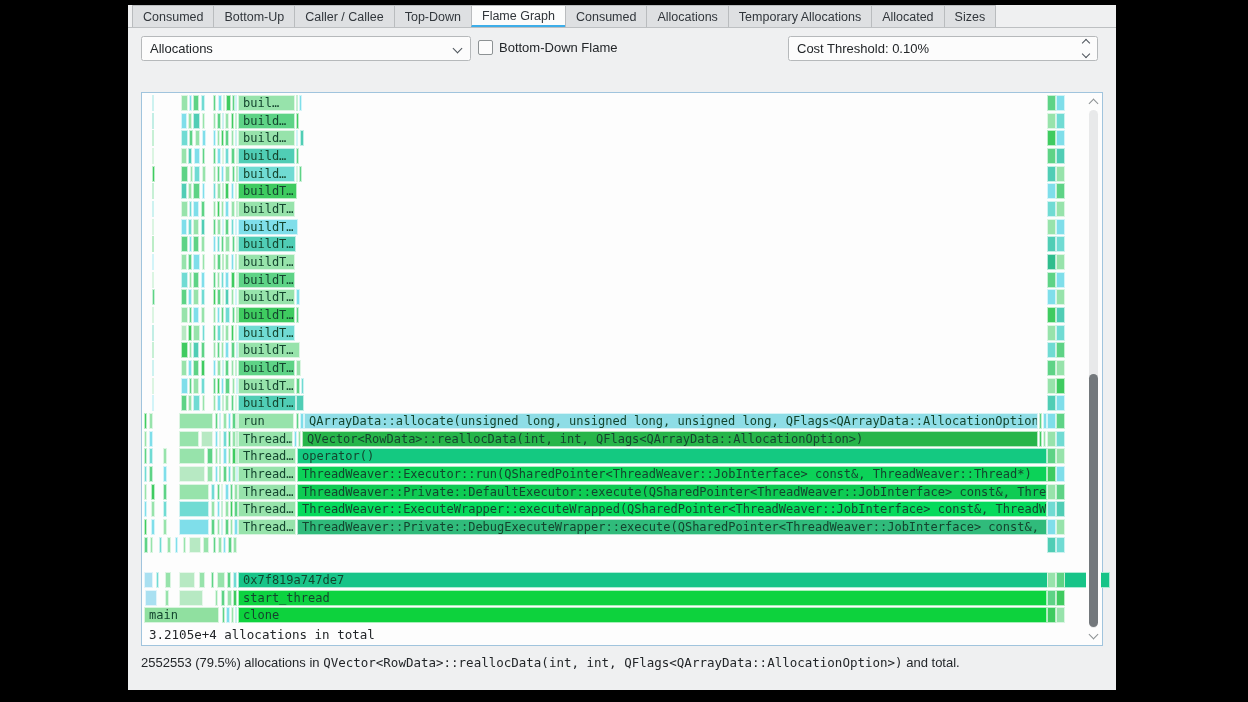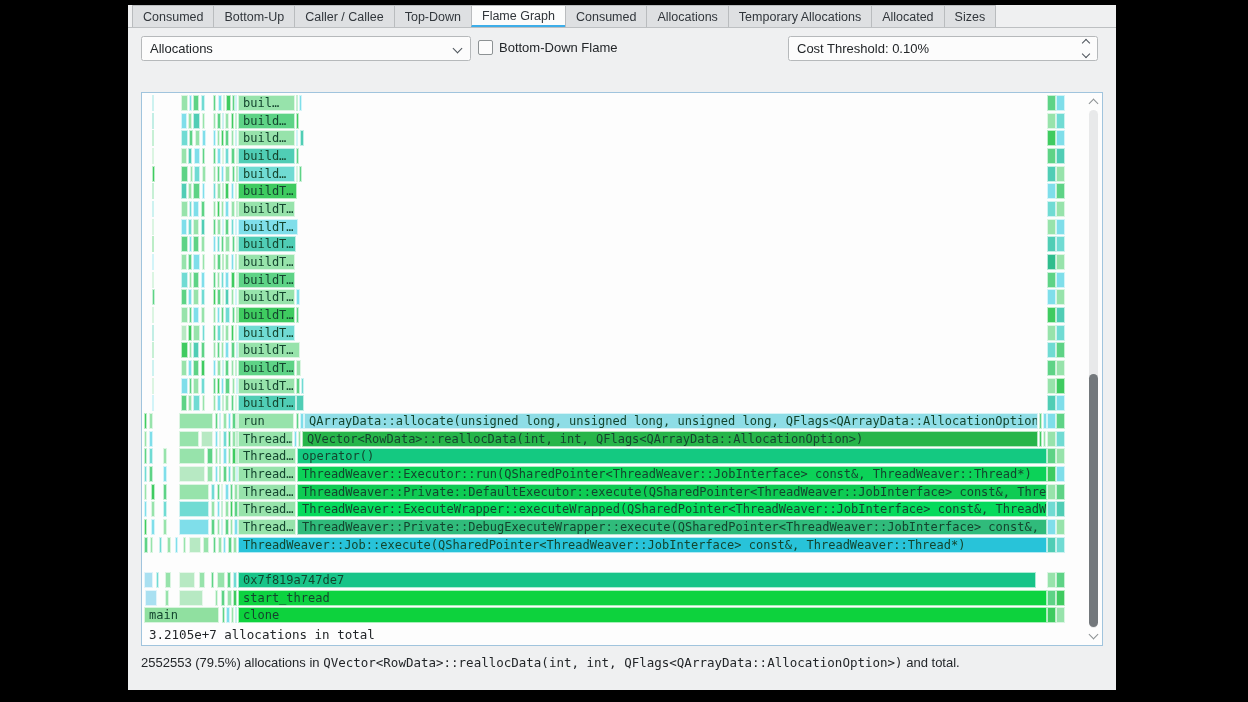--- a/index.html
+++ b/index.html
@@ -551,35 +551,34 @@
           <div class="seg" style="left: 24px; width: 4px; height: 16px; background: rgb(151, 227, 171);"></div>
           <div class="seg" style="left: 32px; width: 3px; height: 16px; background: rgb(127, 222, 234);"></div>
           <div class="seg" style="left: 40px; width: 3px; height: 16px; background: rgb(151, 227, 171);"></div>
           <div class="seg" style="left: 46px; width: 12px; height: 16px; background: rgb(183, 233, 195);"></div>
           <div class="seg" style="left: 60px; width: 6px; height: 16px; background: rgb(151, 227, 171);"></div>
           <div class="seg" style="left: 70px; width: 3px; height: 16px; background: rgb(94, 211, 134);"></div>
           <div class="seg" style="left: 75px; width: 4px; height: 16px; background: rgb(151, 227, 171);"></div>
           <div class="seg" style="left: 80px; width: 3px; height: 16px; background: rgb(127, 222, 234);"></div>
           <div class="seg" style="left: 85px; width: 4px; height: 16px; background: rgb(94, 211, 134);"></div>
           <div class="seg" style="left: 90px; width: 4px; height: 16px; background: rgb(151, 227, 171);"></div>
-          <div class="seg lbl" style="left: 95px; width: 809px; height: 16px; background: rgb(40, 195, 217);">ThreadWeaver::Job::execute(QSharedPointer&lt;ThreadWeaver::JobInterface&gt; const&amp;, ThreadWeaver::Thread*)</div>
           <div class="seg" style="left: 904px; width: 9px; height: 16px; background: rgb(80, 205, 181);"></div>
           <div class="seg" style="left: 913px; width: 9px; height: 16px; background: rgb(112, 219, 211);"></div>
         </div>
         <div class="flame-row" style="top: 477.09px; height: 16px;">
           <div class="seg" style="left: 1px; width: 9px; height: 16px; background: rgb(169, 224, 241);"></div>
           <div class="seg" style="left: 13px; width: 3px; height: 16px; background: rgb(112, 219, 211);"></div>
           <div class="seg" style="left: 22px; width: 6px; height: 16px; background: rgb(151, 227, 171);"></div>
           <div class="seg" style="left: 36px; width: 16px; height: 16px; background: rgb(183, 233, 195);"></div>
           <div class="seg" style="left: 56px; width: 6px; height: 16px; background: rgb(151, 227, 171);"></div>
           <div class="seg" style="left: 68px; width: 3px; height: 16px; background: rgb(94, 211, 134);"></div>
           <div class="seg" style="left: 74px; width: 8px; height: 16px; background: rgb(151, 227, 171);"></div>
           <div class="seg" style="left: 84px; width: 4px; height: 16px; background: rgb(94, 211, 134);"></div>
           <div class="seg" style="left: 90px; width: 4px; height: 16px; background: rgb(112, 219, 211);"></div>
-          <div class="seg lbl" style="left: 95px; width: 798px; height: 16px; background: rgb(23, 196, 136);">0x7f819a747de7</div>
+          <div class="seg lbl" style="left: 95px; width: 872px; height: 16px; background: rgb(23, 196, 136);">0x7f819a747de7</div>
           <div class="seg" style="left: 904px; width: 9px; height: 16px; background: rgb(151, 227, 171);"></div>
           <div class="seg" style="left: 913px; width: 9px; height: 16px; background: rgb(94, 211, 134);"></div>
         </div>
         <div class="flame-row" style="top: 512.43px; height: 16px;">
           <div class="seg lbl" style="left: 1px; width: 75px; height: 16px; background: rgb(144, 224, 160);">main</div>
           <div class="seg" style="left: 79px; width: 3px; height: 16px; background: rgb(94, 211, 134);"></div>
           <div class="seg" style="left: 83px; width: 4px; height: 16px; background: rgb(127, 222, 234);"></div>
           <div class="seg" style="left: 88px; width: 3px; height: 16px; background: rgb(151, 227, 171);"></div>
           <div class="seg" style="left: 92px; width: 2px; height: 16px; background: rgb(112, 219, 211);"></div>
           <div class="seg lbl" style="left: 95px; width: 809px; height: 16px; background: rgb(13, 210, 61);">clone</div>
@@ -592,21 +591,21 @@
           <div class="seg" style="left: 36px; width: 24px; height: 16px; background: rgb(183, 233, 195);"></div>
           <div class="seg" style="left: 72px; width: 3px; height: 16px; background: rgb(151, 227, 171);"></div>
           <div class="seg" style="left: 78px; width: 4px; height: 16px; background: rgb(94, 211, 134);"></div>
           <div class="seg" style="left: 84px; width: 5px; height: 16px; background: rgb(151, 227, 171);"></div>
           <div class="seg" style="left: 90px; width: 4px; height: 16px; background: rgb(63, 203, 96);"></div>
           <div class="seg lbl" style="left: 95px; width: 809px; height: 16px; background: rgb(13, 211, 64);">start_thread</div>
           <div class="seg" style="left: 904px; width: 9px; height: 16px; background: rgb(94, 211, 134);"></div>
           <div class="seg" style="left: 913px; width: 9px; height: 16px; background: rgb(63, 203, 96);"></div>
         </div>
       </div>
-    <div class="total-label">3.2105e+7 allocations in total</div>
+    <div class="total-label">3.2105e+4 allocations in total</div>
     <div class="vscroll">
       <span class="arr up"></span>
       <span class="track"></span>
       <span class="thumb"></span>
       <span class="arr dn"></span>
     </div>
   </div>
 
   <div class="statusbar">
     <span>2552553 (79.5%) allocations in </span><span class="mono">QVector&lt;RowData&gt;::reallocData(int, int, QFlags&lt;QArrayData::AllocationOption&gt;)</span><span> and total.</span>

